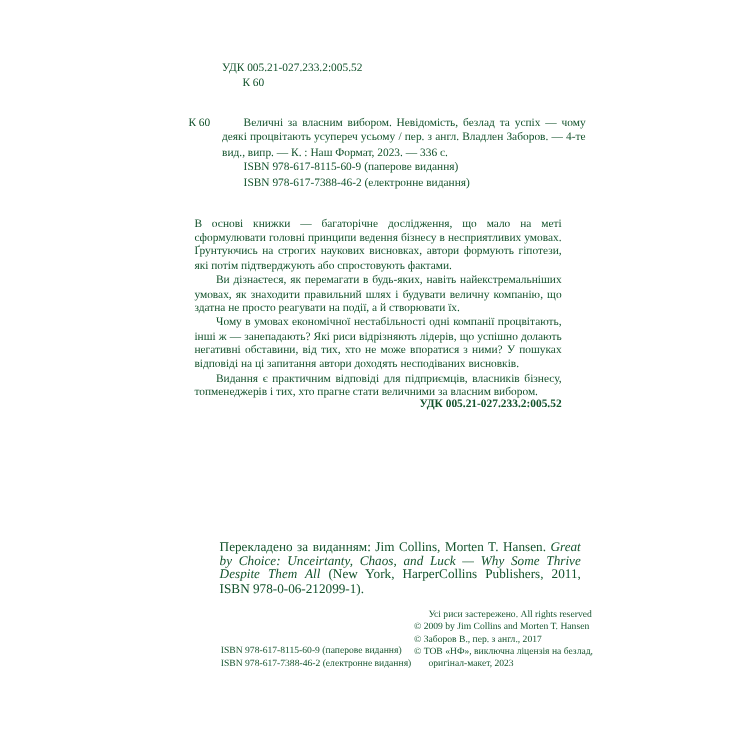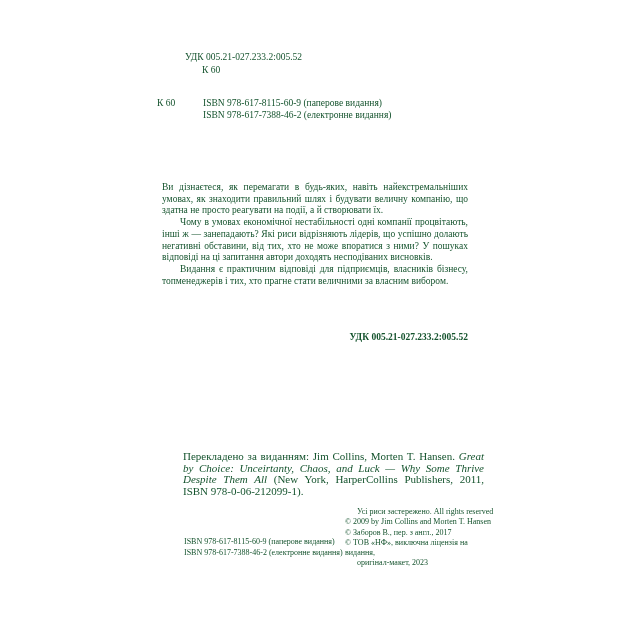--- a/index.html
+++ b/index.html
@@ -48,41 +48,43 @@
 <div class="page">
 
   <div class="udc-block">
     <div>УДК 005.21-027.233.2:005.52</div>
     <div class="udc-index">К 60</div>
   </div>
 
   <div class="catalog">
     <div class="entry">
       <span class="idx">К 60</span>
+      <p class="desc">Величні за власним вибором. Невідомість, безлад та успіх — чому деякі процвітають усупереч усьому / пер. з англ. Владлен Заборов. — 4-те вид., випр. — К. : Наш Формат, 2023. — 336 с.</p>
       <div class="isbn-line">ISBN 978-617-8115-60-9 (паперове видання)</div>
       <div class="isbn-line">ISBN 978-617-7388-46-2 (електронне видання)</div>
     </div>
   </div>
 
   <div class="annotation">
+    <p>В основі книжки — багаторічне дослідження, що мало на меті сформулювати головні принципи ведення бізнесу в несприятливих умовах. Ґрунтуючись на строгих наукових висновках, автори формують гіпотези, які потім підтверджують або спростовують фактами.</p>
     <p>Ви дізнаєтеся, як перемагати в будь-яких, навіть найекстремальніших умовах, як знаходити правильний шлях і будувати величну компанію, що здатна не просто реагувати на події, а й створювати їх.</p>
     <p>Чому в умовах економічної нестабільності одні компанії процвітають, інші ж — занепадають? Які риси відрізняють лідерів, що успішно долають негативні обставини, від тих, хто не може впоратися з ними? У пошуках відповіді на ці запитання автори доходять несподіваних висновків.</p>
     <p>Видання є практичним відповіді для підприємців, власників бізнесу, топменеджерів і тих, хто прагне стати величними за власним вибором.</p>
   </div>
 
   <div class="udc-footer">УДК 005.21-027.233.2:005.52</div>
 
   <p class="source"><span>Перекладено за виданням: Jim Collins, Morten T. Hansen. </span><span class="ital">Great by Choice: Unceirtanty, Chaos, and Luck — Why Some Thrive Despite Them All</span><span> (New York, HarperCollins Publishers, 2011, ISBN 978-0-06-212099-1).</span></p>
 
   <div class="imprint-isbn">
     <div>ISBN 978-617-8115-60-9 (паперове видання)</div>
     <div>ISBN 978-617-7388-46-2 (електронне видання)</div>
   </div>
 
   <div class="imprint-rights">
     <div class="indent">Усі риси застережено. All rights reserved</div>
     <div>© 2009 by Jim Collins and Morten T. Hansen</div>
     <div>© Заборов В., пер. з англ., 2017</div>
-    <div>© ТОВ «НФ», виключна ліцензія на видання,</div>
+    <div>© ТОВ «НФ», виключна ліцензія на безлад,</div>
     <div class="indent">оригінал-макет, 2023</div>
   </div>
 
 </div>
 
 </body></html>

